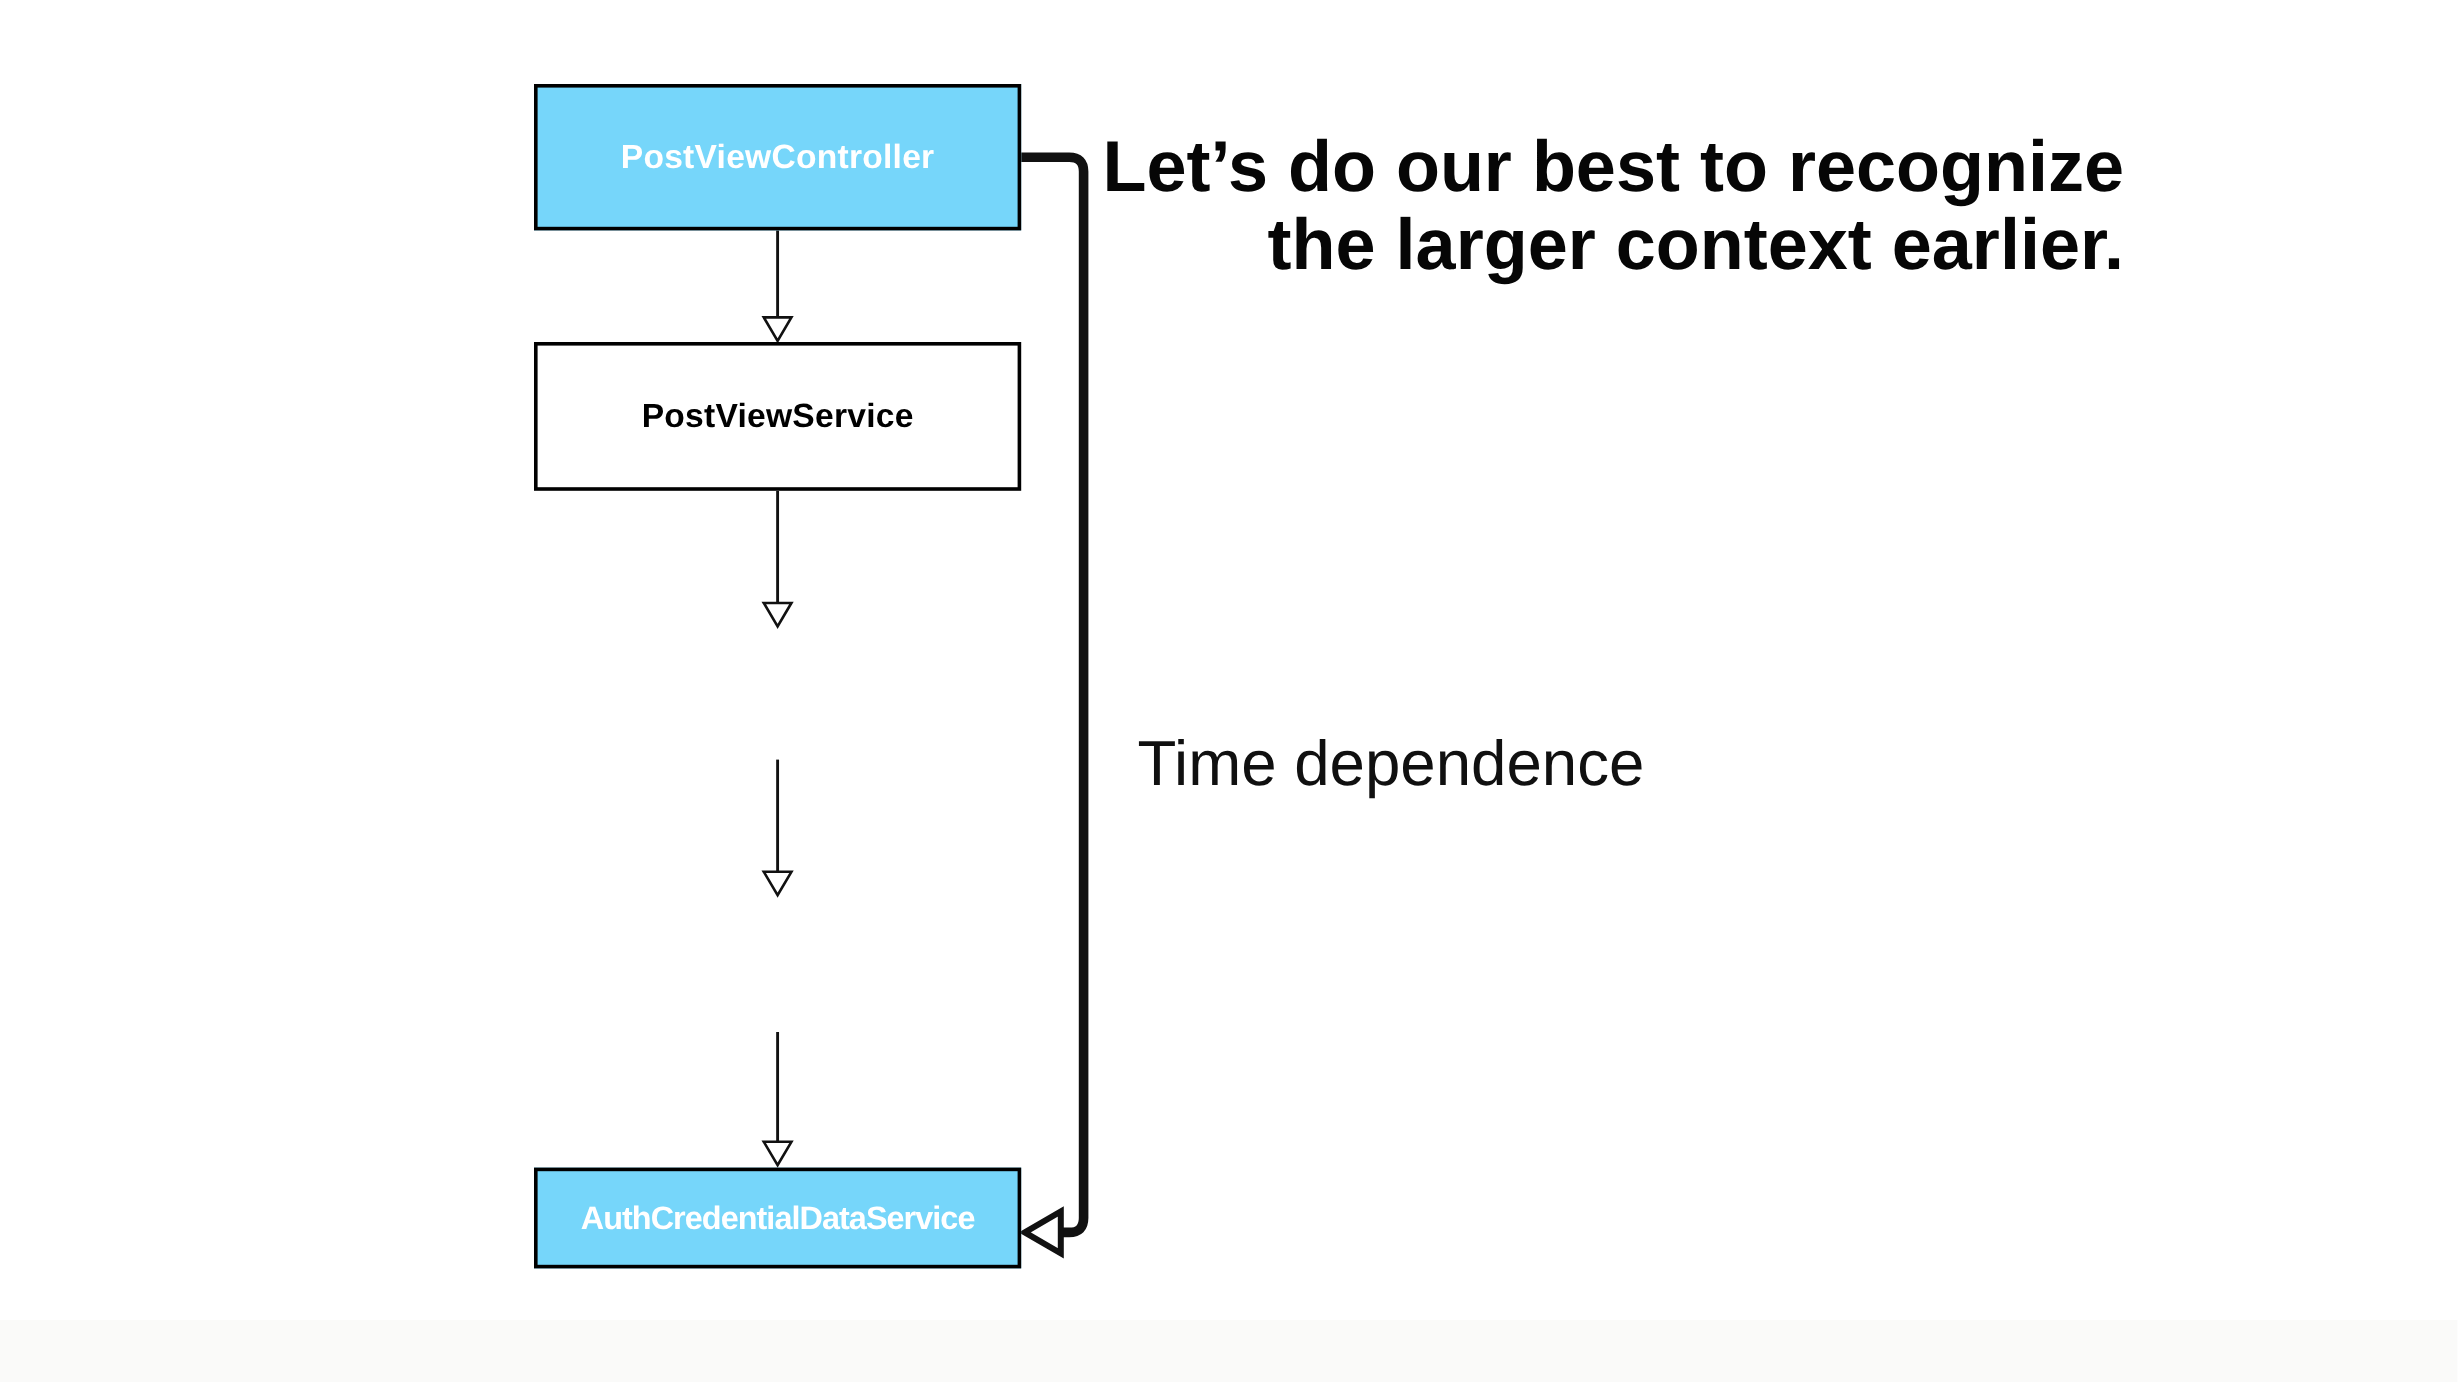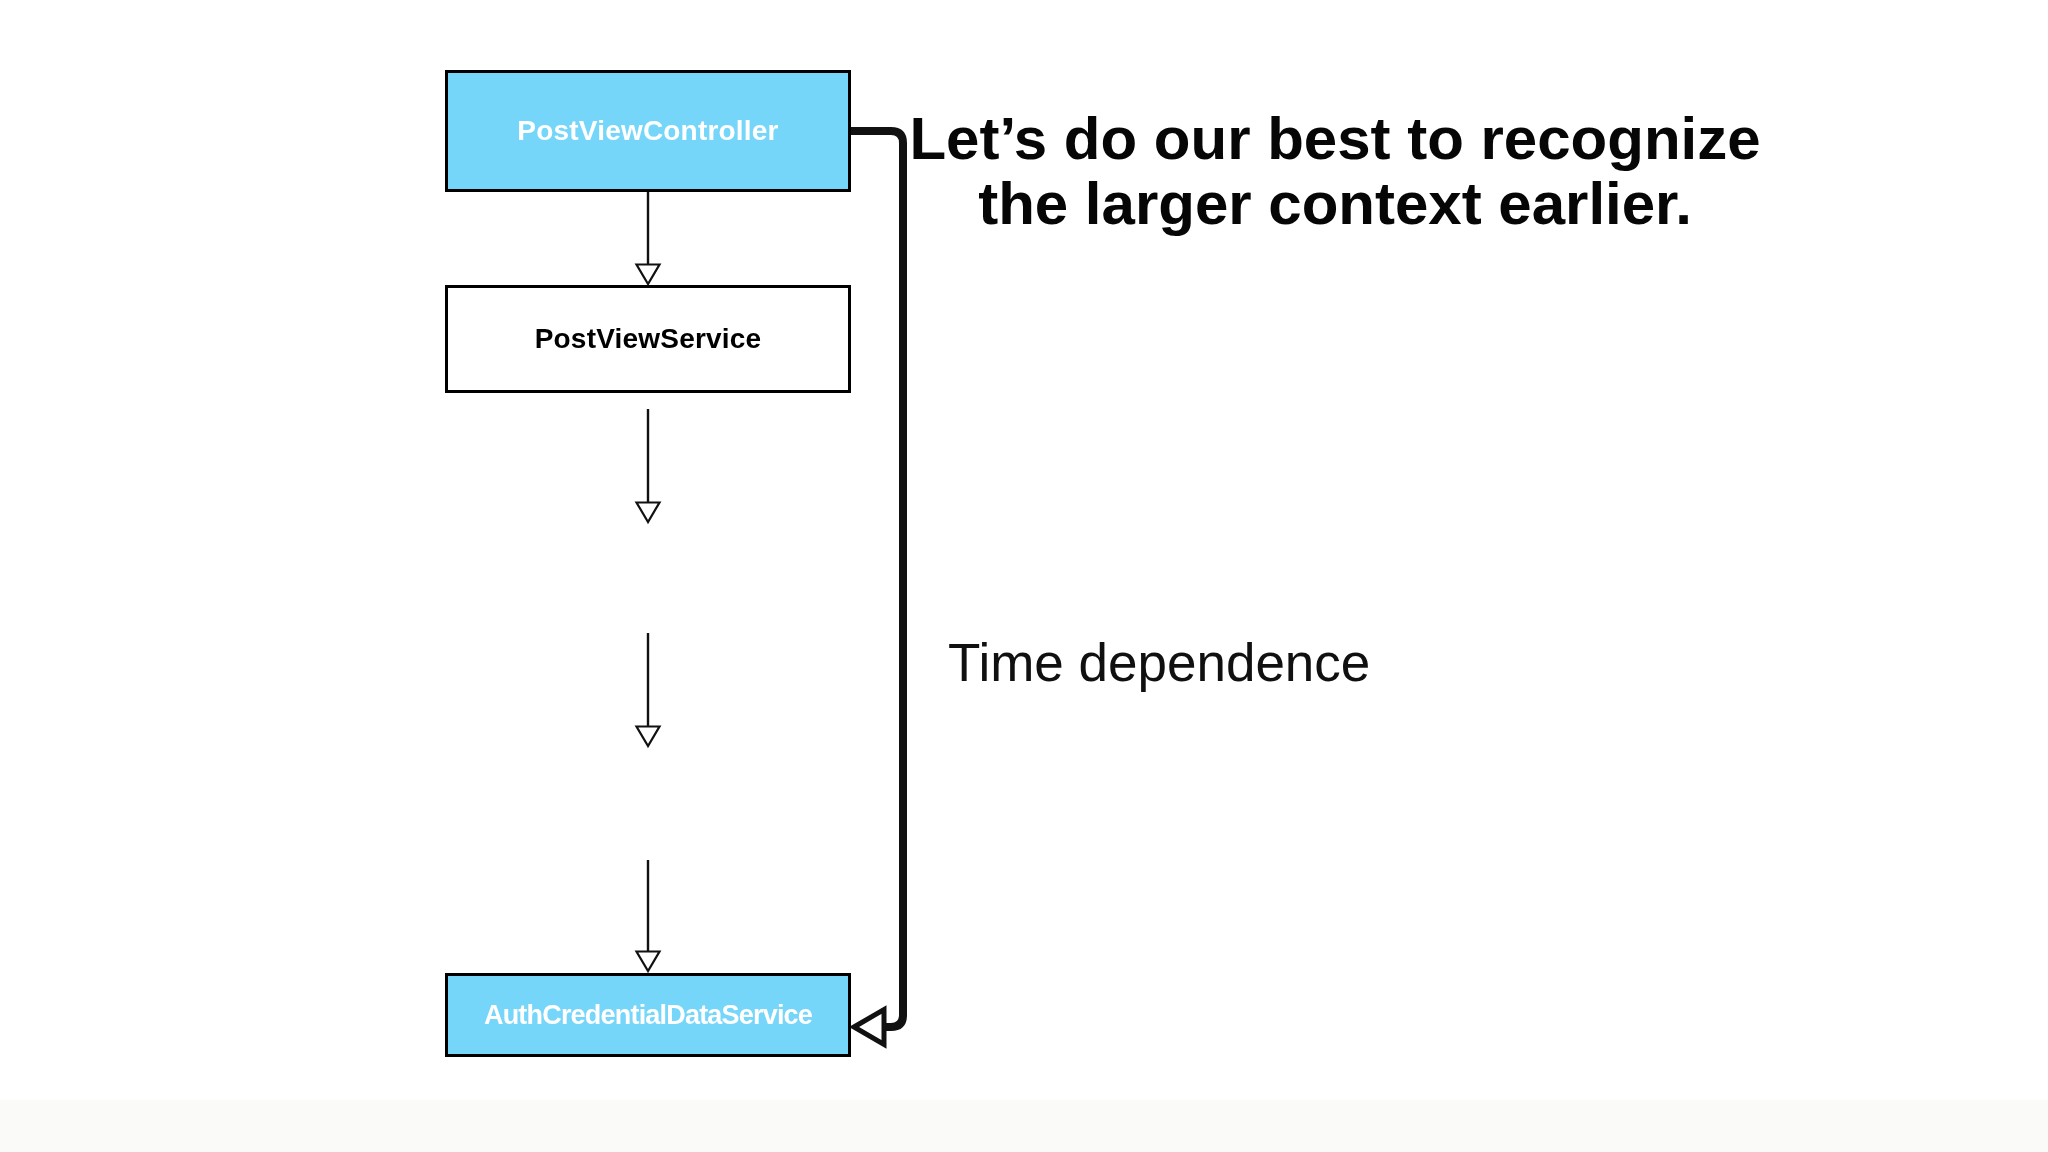--- a/index.html
+++ b/index.html
@@ -47,35 +47,35 @@
   }
   .box-label.tight {
     font-size: 27px;
     letter-spacing: -0.8px;
   }
   .heading {
     position: absolute;
     left: 900px;
     top: 106px;
     width: 870px;
-    text-align: center;
+    text-align: right;
     font-size: 60px;
     line-height: 65px;
     font-weight: 700;
     color: #060606;
   }
   .dep {
     position: absolute;
     left: 948px;
     font-size: 53px;
     font-weight: 400;
     color: #101010;
   }
   .dep1 { top: 503px; }
-  .dep2 { top: 632px; }
+  .dep2 { top: 606px; }
   .footer-strip {
     position: absolute;
     left: 0;
     top: 1100px;
     width: 2048px;
     height: 52px;
     background: var(--strip, #fafaf9);
   }
 </style>
 </head>
@@ -105,21 +105,21 @@
     <g>
       <line x1="648" y1="860" x2="648" y2="952" stroke="#111111" stroke-width="2.4"></line>
       <polygon points="648,971 636.5,951.5 659.5,951.5" fill="#ffffff" stroke="#111111" stroke-width="2.2"></polygon>
     </g>
   </svg>
 
   <div class="box highlight" style="top:70px;height:122px">
     <span class="box-label">PostViewController</span>
   </div>
 
-  <div class="box" style="top:285px;height:108px">
+  <div class="box" style="top:285px;height:124px">
     <span class="box-label">PostViewService</span>
   </div>
 
 
 
   <div class="box highlight" style="top:973px;height:84px">
     <span class="box-label tight">AuthCredentialDataService</span>
   </div>
 
   <div class="heading">

